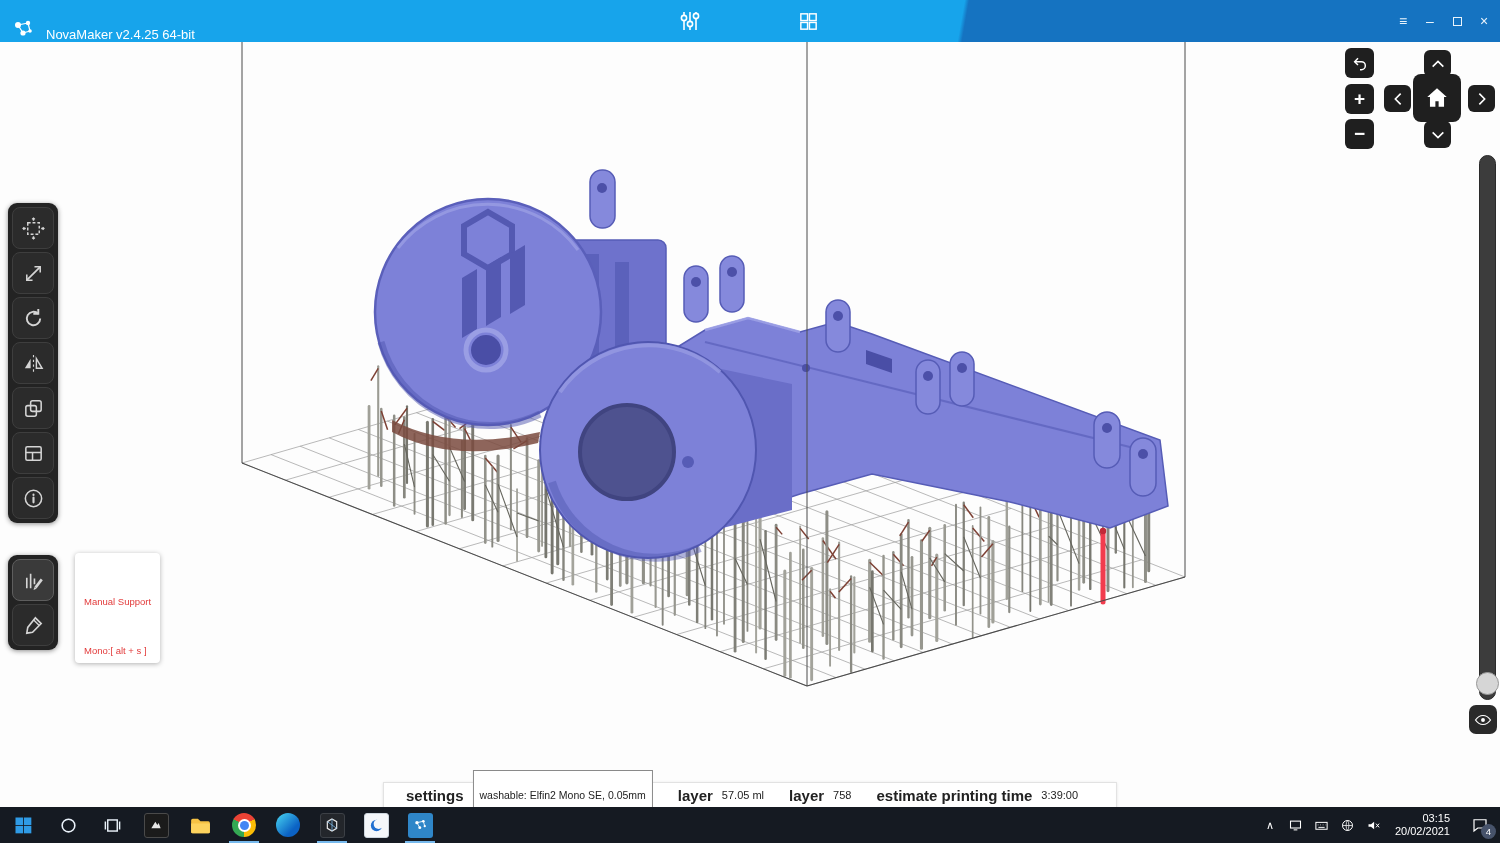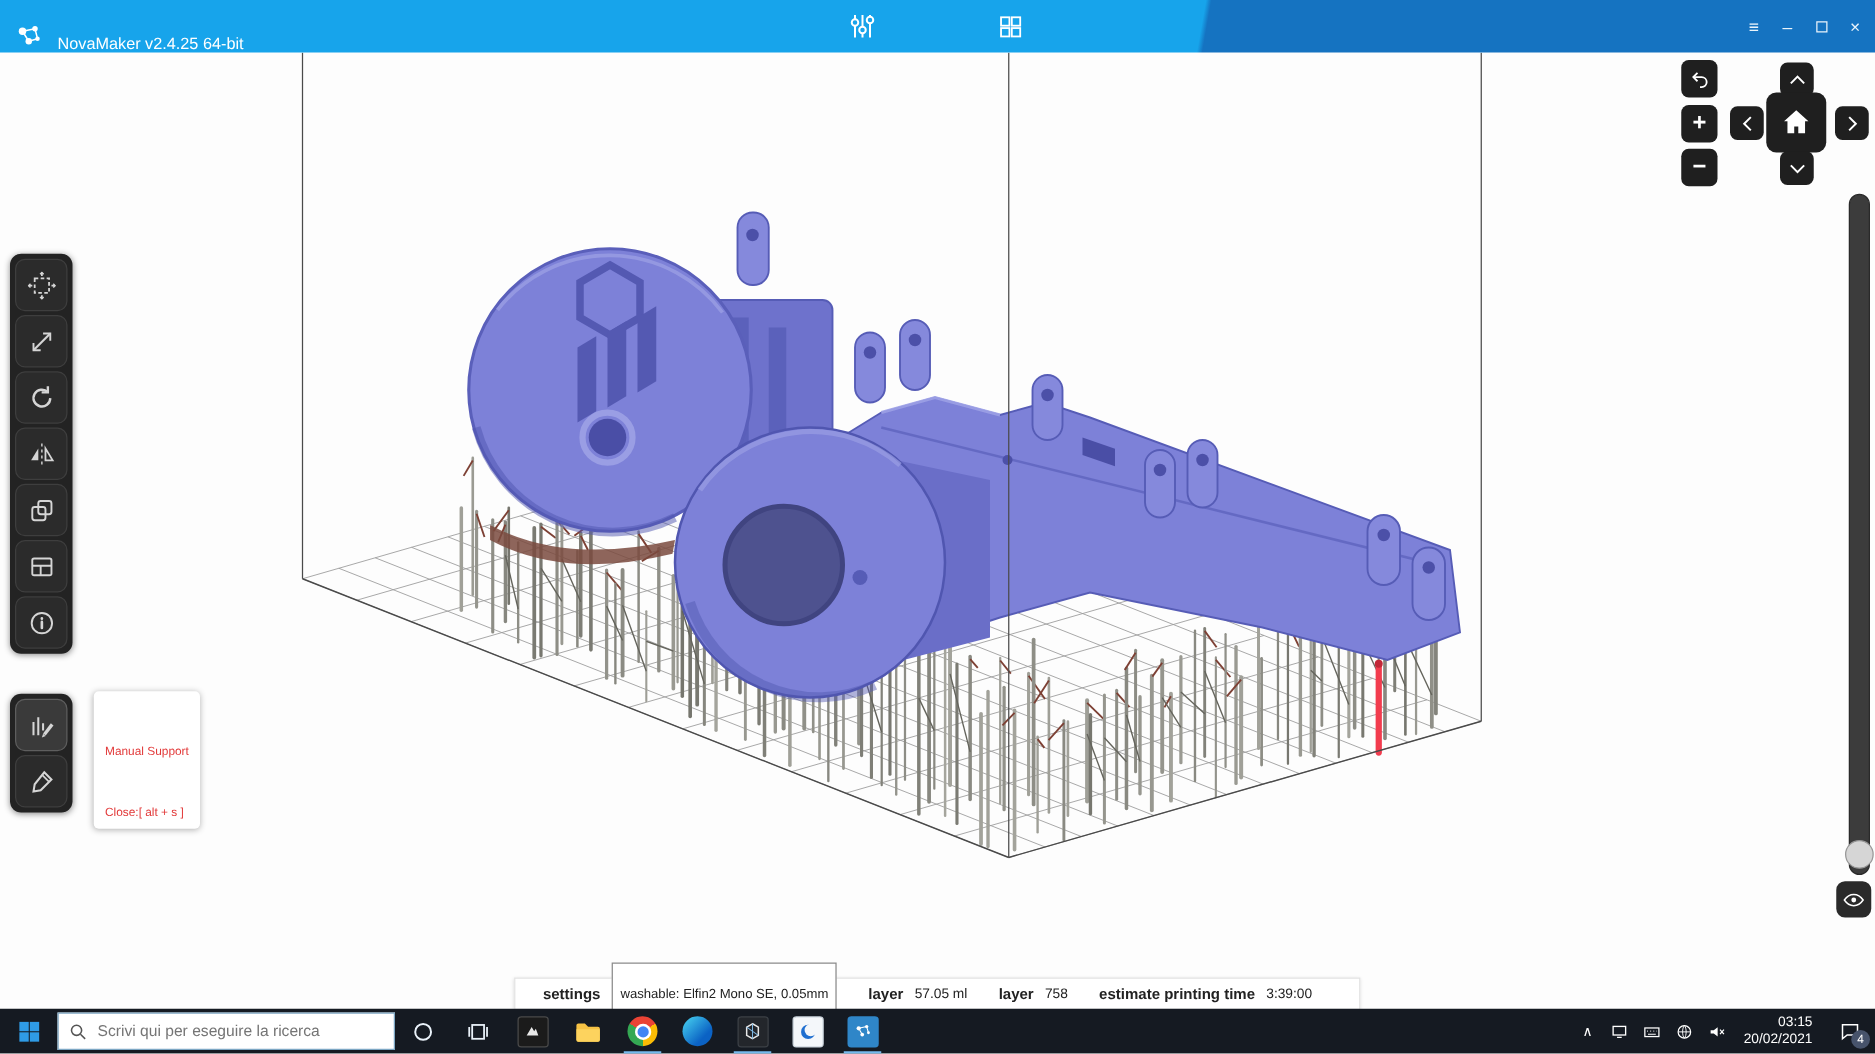--- a/index.html
+++ b/index.html
@@ -57,21 +57,21 @@
   .vhandle { position:absolute; right:1px; top:672px; width:23px; height:23px; background:#d6d6d6;
     border:1px solid #979797; border-radius:50%; z-index:21; cursor:grab; }
   .eye-btn { position:absolute; right:3px; top:705px; width:28px; height:29px; background:#2a2a2a;
     border-radius:7px; display:flex; align-items:center; justify-content:center; z-index:20; cursor:pointer; }
   .eye-btn svg { width:18px; height:18px; }
 
   
   .statusbar { position:absolute; left:50%; transform:translateX(-50%); top:782px; height:26px;
     background:#fff; border:1px solid #e2e2e2; box-shadow:0 1px 3px rgba(0,0,0,.15);
     display:flex; align-items:center; gap:9px; padding:0 22px; z-index:22; white-space:nowrap; }
-  .sb-label { font-size:12px; font-weight:bold; color:#222; }
+  .sb-label { font-size:15px; font-weight:bold; color:#222; }
   .sb-value { font-size:11px; color:#222; margin-right:16px; }
   .sb-box { font-size:10.5px; color:#222; border:1px solid #8a8a8a; padding:18px 6px; margin-right:16px; cursor:pointer; background:#fff; }
 
   
   .taskbar { position:absolute; left:0; bottom:0; width:1500px; height:36px; background:#151a22;
     display:flex; align-items:center; z-index:40; }
   .start-btn { width:46px; height:36px; display:flex; align-items:center; justify-content:center; cursor:pointer; }
   .search-wrap { position:relative; width:270px; height:30px; background:#fff; display:flex; align-items:center; border:1px solid #7da7c4; }
   .search-wrap svg { width:15px; height:15px; margin:0 8px; flex:0 0 auto; }
   .search-wrap input { border:0; outline:0; width:230px; font-size:12.5px; color:#333; font-family:inherit; background:transparent; }
@@ -466,21 +466,21 @@
     <div class="tool-btn">
       <svg viewBox="0 0 24 24">
         <path d="M14 4l6 6-9 9-6 1 1-6z" fill="none" stroke="#d5d5d5" stroke-width="1.7"></path>
         <path d="M12 6l6 6" stroke="#d5d5d5" stroke-width="1.4"></path>
       </svg>
     </div>
   </div>
 
   <div class="tooltip">
     <div>Manual Support</div>
-    <div>Close:[ alt + s ]</div>
+    <div>Mono:[ alt + s ]</div>
   </div>
 
   <div class="nav-btn btn-undo">
     <svg viewBox="0 0 24 24">
       <path d="M9 5 4 10l5 5" fill="none" stroke="#fff" stroke-width="2.2"></path>
       <path d="M4 10h10a6 6 0 0 1 0 12h-2" fill="none" stroke="#fff" stroke-width="2.2"></path>
     </svg>
   </div>
   <div class="nav-btn btn-up">
     <svg class="rot-up" viewBox="0 0 24 24">
@@ -532,27 +532,20 @@
 
   <div class="taskbar">
     <div class="start-btn">
       <svg viewBox="0 0 24 24" width="20" height="20">
         <rect x="3" y="3" width="9" height="9" fill="#2f9be6"></rect>
           <rect x="13" y="3" width="9" height="9" fill="#2f9be6"></rect>
         <rect x="3" y="13" width="9" height="9" fill="#2f9be6"></rect>
           <rect x="13" y="13" width="9" height="9" fill="#2f9be6"></rect>
       </svg>
     </div>
-    <div class="search-wrap">
-      <svg viewBox="0 0 24 24">
-        <circle cx="10" cy="10" r="6.5" fill="none" stroke="#555" stroke-width="2"></circle>
-        <path d="M15 15l6 6" stroke="#555" stroke-width="2"></path>
-      </svg>
-      <input placeholder="Scrivi qui per eseguire la ricerca" style="">
-    </div>
 
     <div class="tb-item">
       <svg viewBox="0 0 24 24" width="19" height="19">
         <circle cx="12" cy="12" r="8" fill="none" stroke="#eaf2fa" stroke-width="2"></circle>
       </svg>
     </div>
     <div class="tb-item">
       <svg viewBox="0 0 24 24" width="19" height="19">
         <rect x="6" y="5" width="12" height="14" fill="none" stroke="#eaf2fa" stroke-width="1.8"></rect>
         <path d="M3 7v10M21 7v10" stroke="#eaf2fa" stroke-width="1.8"></path>

